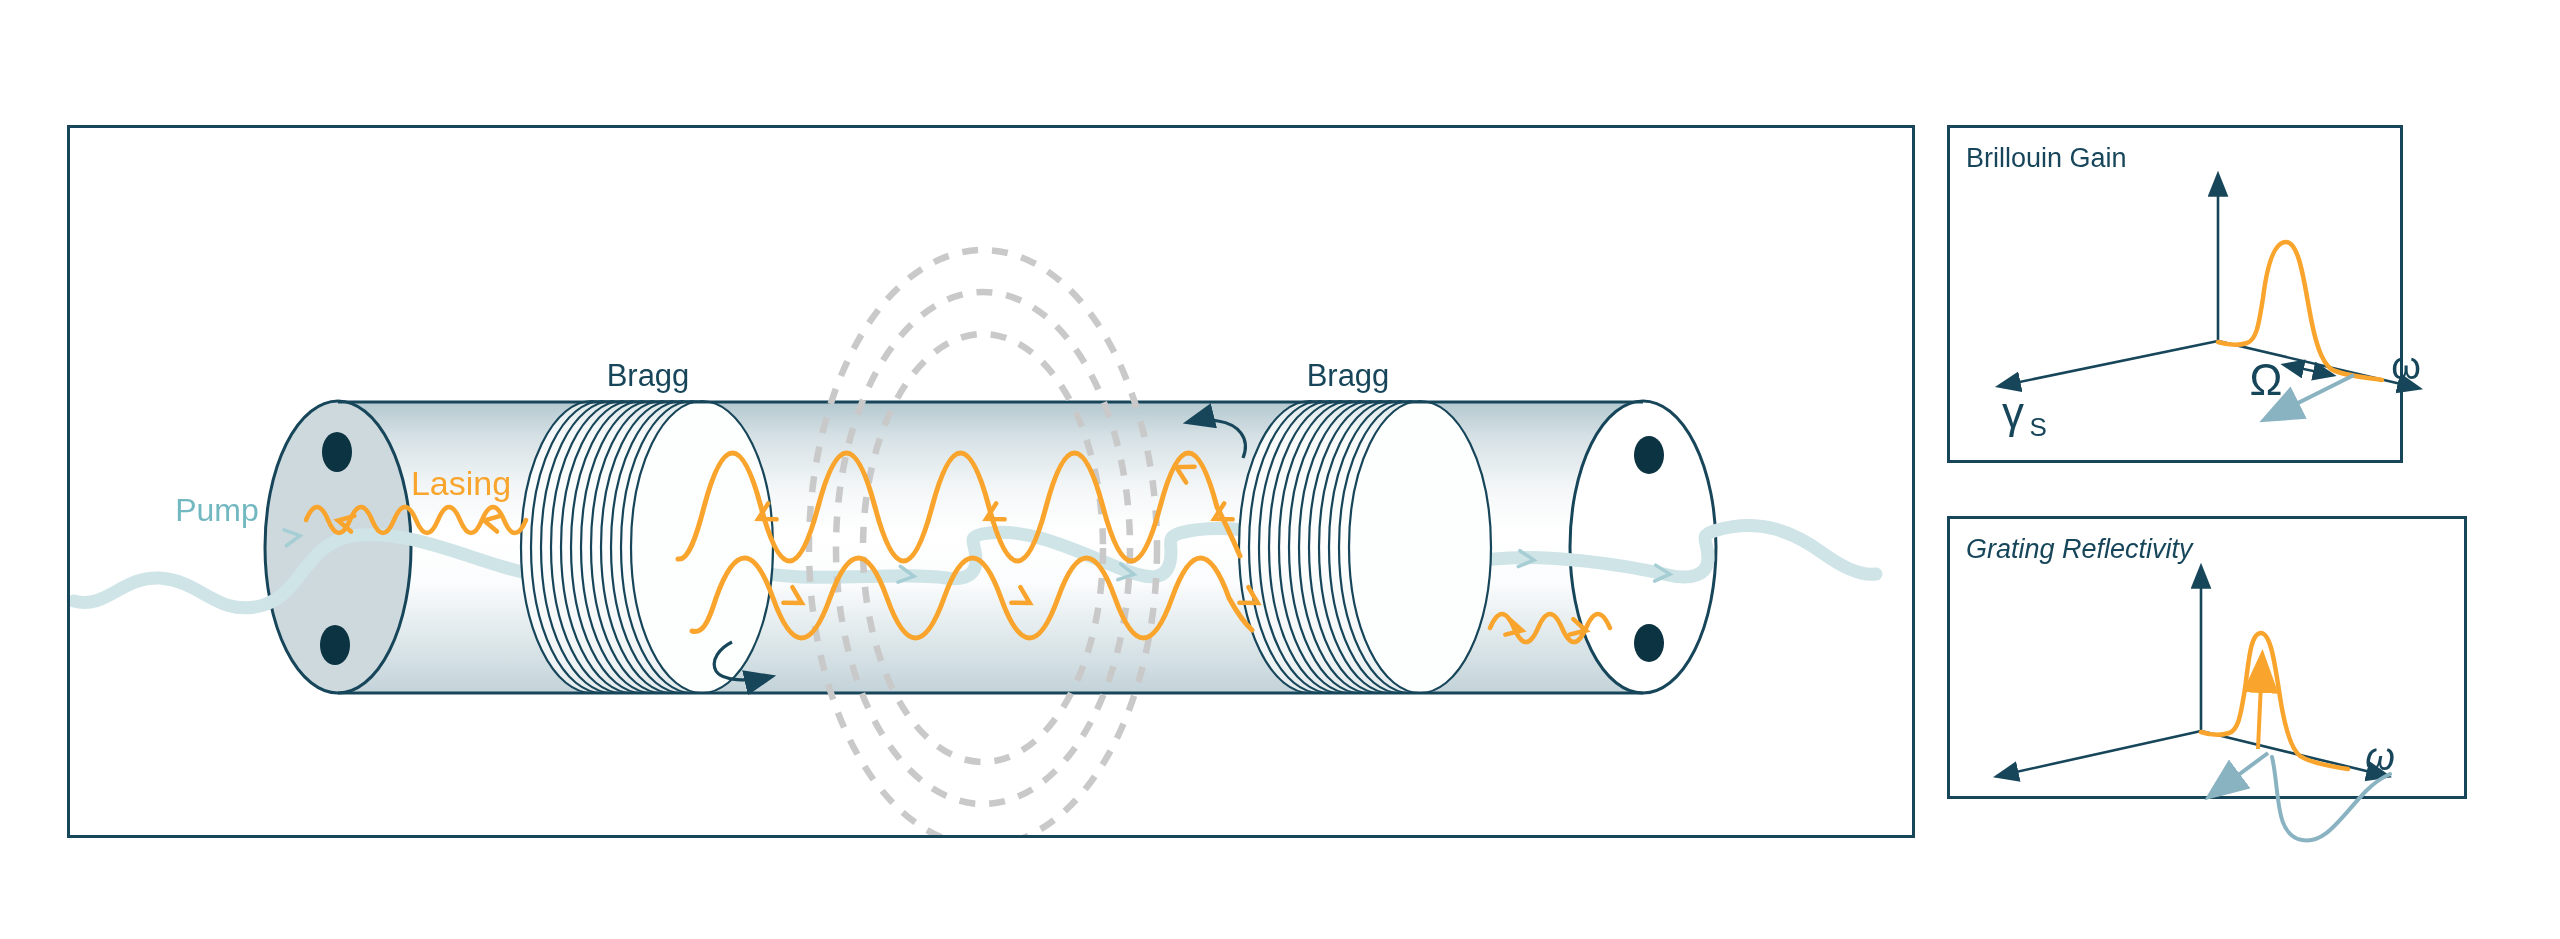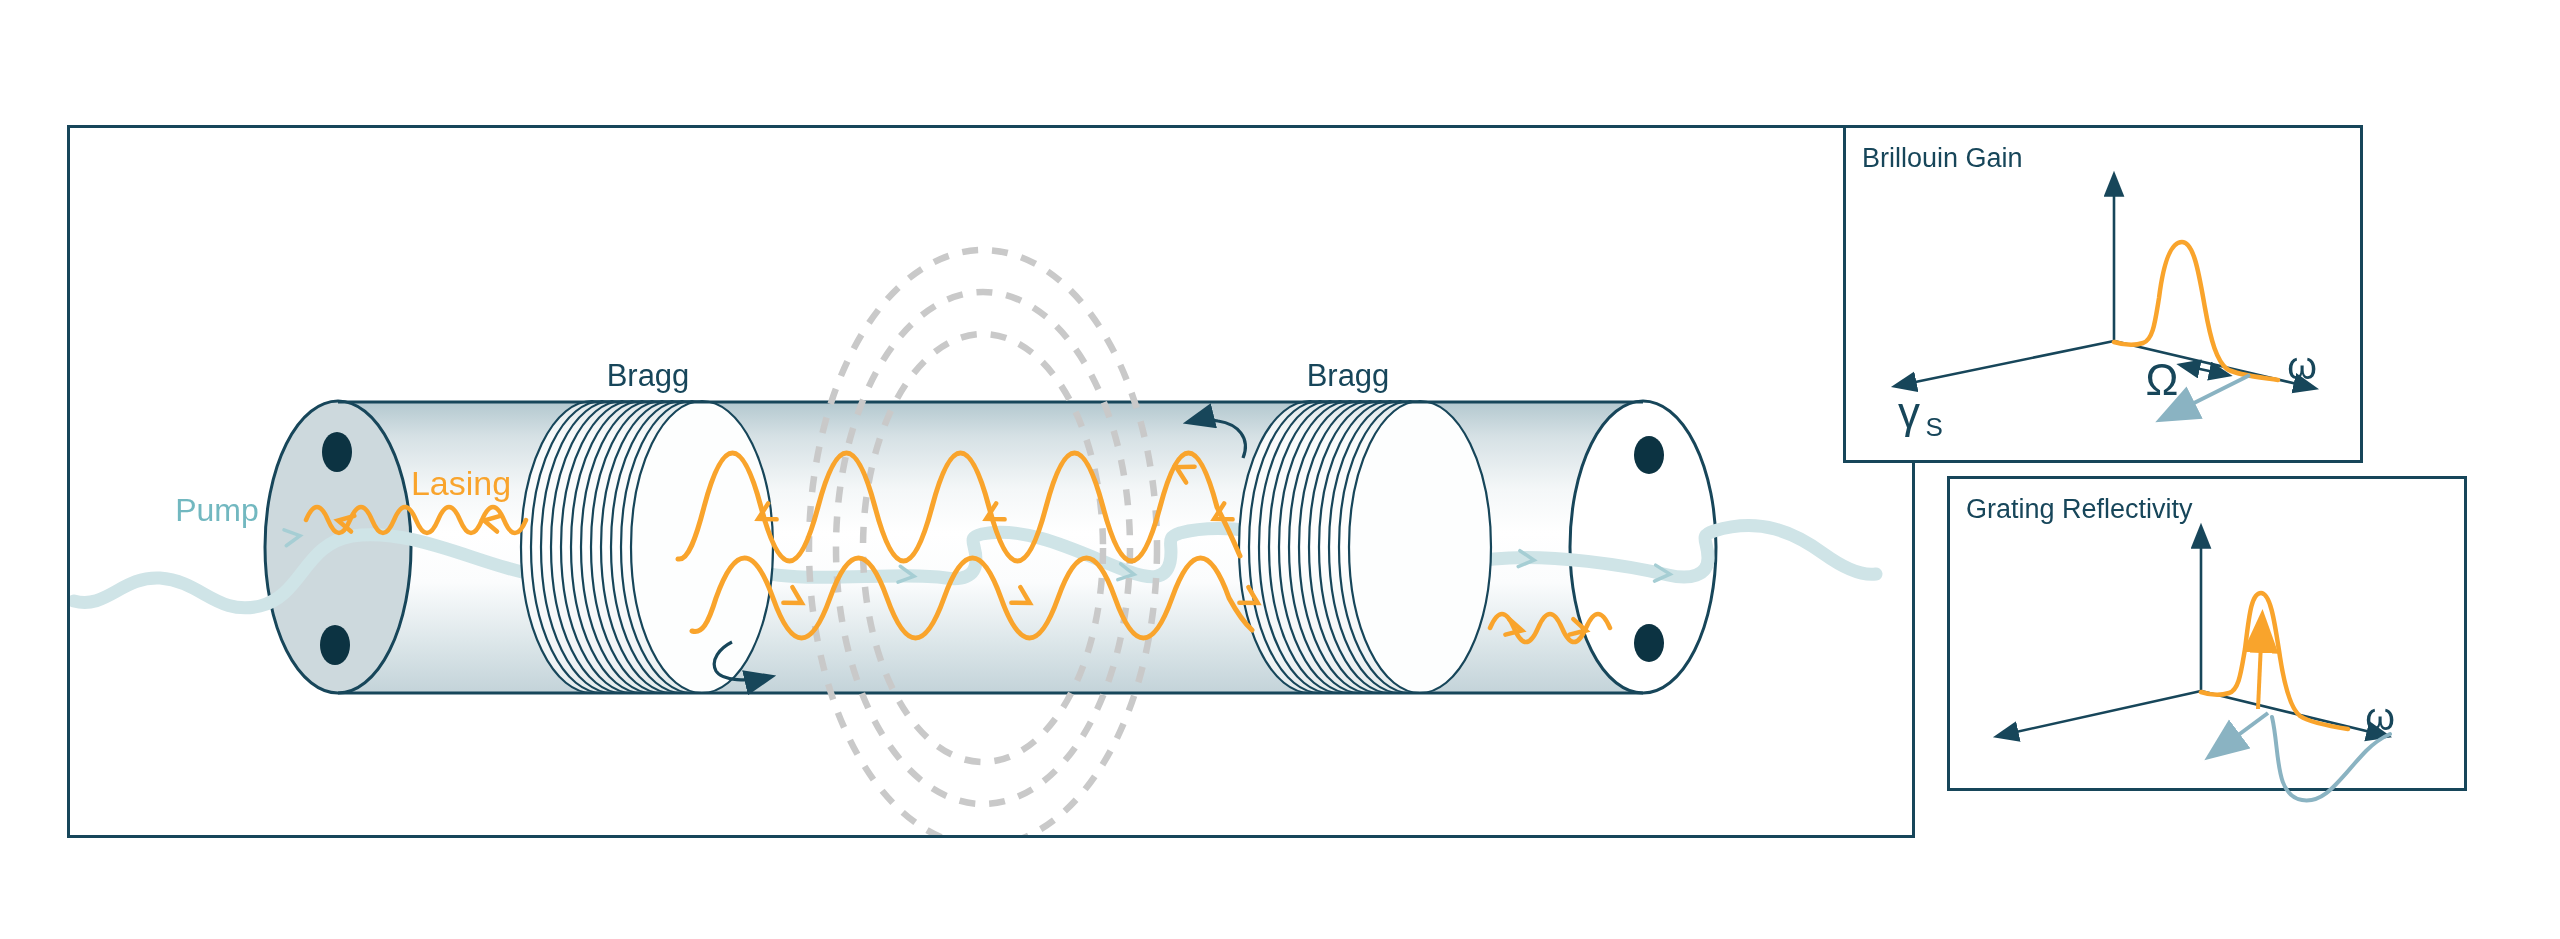--- a/index.html
+++ b/index.html
@@ -1,21 +1,21 @@
 <!DOCTYPE html>
 <html><head>
 <meta charset="utf-8">
 <style>
   html,body{margin:0;padding:0;background:#ffffff;}
   body{width:2560px;height:939px;position:relative;overflow:hidden;
        font-family:"Liberation Sans",sans-serif;}
   .frame{position:absolute;background:#ffffff;border:3px solid #17465a;box-sizing:border-box;}
   #main-box{left:67px;top:125px;width:1848px;height:713px;}
-  #panel-brillouin{left:1843px;top:125px;width:520px;height:338px;}
-  #panel-grating{left:1947px;top:476px;width:520px;height:315px;}
+  #panel-brillouin{left:1947px;top:125px;width:456px;height:338px;}
+  #panel-grating{left:1947px;top:516px;width:520px;height:283px;font-style:italic;}
   svg{display:block;}
   text{font-family:"Liberation Sans",sans-serif;}
 </style>
 </head>
 <body>
 
 <div id="main-box" class="frame">
   <svg viewBox="0 0 1842 707" width="1842" height="707">
     <defs>
       <linearGradient id="cg" x1="0" y1="0" x2="0" y2="1">

